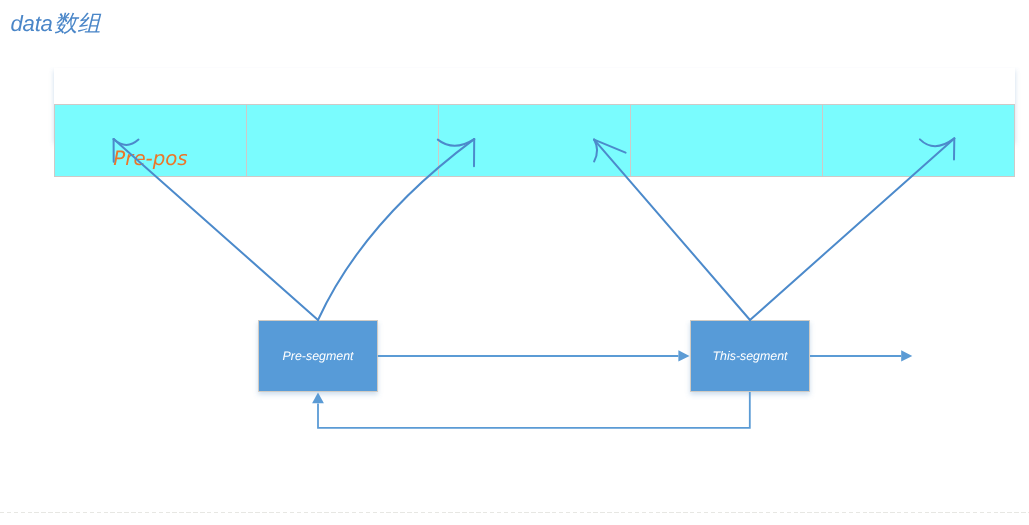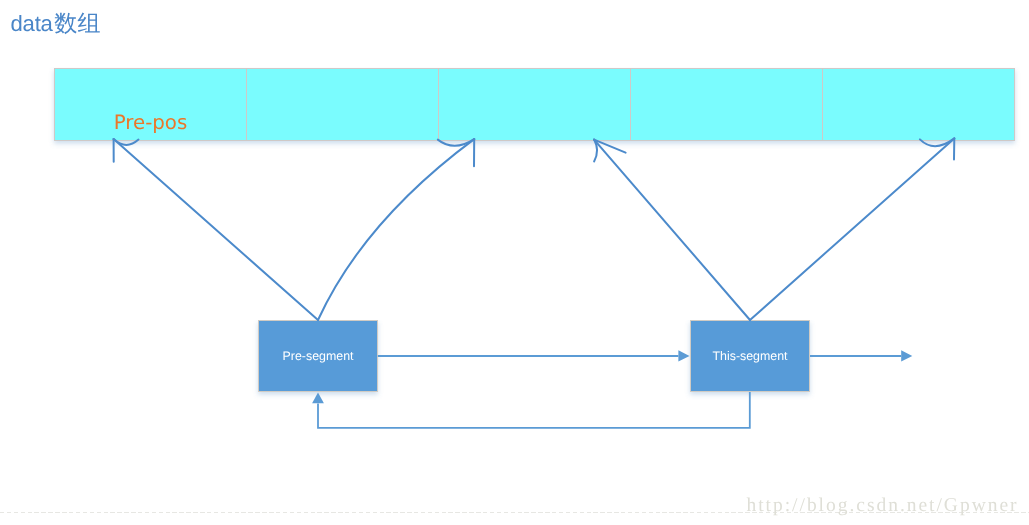--- a/index.html
+++ b/index.html
@@ -1,25 +1,25 @@
 <!DOCTYPE html>
 <html><head>
 <meta charset="utf-8">
 <style>
 html,body{margin:0;padding:0;background:#ffffff;}
 body{width:1029px;height:525px;overflow:hidden;font-family:"Liberation Sans",sans-serif;
   -webkit-font-smoothing:antialiased;text-rendering:geometricPrecision;}
 #stage{position:relative;width:1029px;height:525px;background:#ffffff;overflow:hidden;
-  will-change:transform;}
+  will-change:transform;font-style:italic;}
 #title{position:absolute;left:10.5px;top:10.4px;line-height:26px;color:#4A86C8;white-space:nowrap;}
 .t-latin{font-size:22.1px;letter-spacing:-0.2px;}
 .t-cjk{font-size:23.1px;margin-left:1.6px;}
 #array{position:absolute;left:54px;top:67.8px;width:961px;height:73.2px;display:flex;}
 .cell{flex:1 1 0;height:73.2px;background:#7AFCFE;border:1px solid #CFC9C7;border-right:none;
-  position:relative;box-sizing:border-box;}
+  position:relative;box-sizing:border-box;margin-top:36px;}
 .cell:last-child{border-right:1px solid #CFC9C7;}
 .cell span{position:absolute;left:-8px;right:-8px;bottom:6.8px;text-align:center;color:#EC7629;
   font-family:"DejaVu Sans",sans-serif;font-size:19.8px;line-height:20px;white-space:nowrap;}
 .segbox{position:absolute;width:120px;height:72px;background:#579BD8;border:1px solid #D0CBC4;
   box-sizing:border-box;color:#ffffff;font-size:12.4px;line-height:14px;
   display:flex;align-items:center;justify-content:center;}
 #presegment{left:258px;top:320px;}
 #thissegment{left:690px;top:320px;}
 #svglayer{position:absolute;left:0;top:0;width:1029px;height:525px;pointer-events:none;}
 #watermark{position:absolute;left:746.5px;top:495.3px;font-family:"Liberation Serif",serif;font-size:19.5px;
@@ -93,14 +93,13 @@
       <path stroke="none" d="M912.3,355.9 L901.2,350.2 L901.2,361.6 Z"></path>
     </g>
 
     <g stroke="#5B9BD5" stroke-width="1.8" fill="#5B9BD5">
       <path fill="none" d="M749.8,392 L749.8,427.9 L318,427.9 L318,403.4"></path>
       <path stroke="none" d="M318,392.5 L312.1,403.3 L323.9,403.3 Z"></path>
     </g>
   </svg>
 
   <div id="wmline"></div>
-  <div id="watermark">http://blog.csdn.net/Gpwner</div>
 </div>
 
 </body></html>

